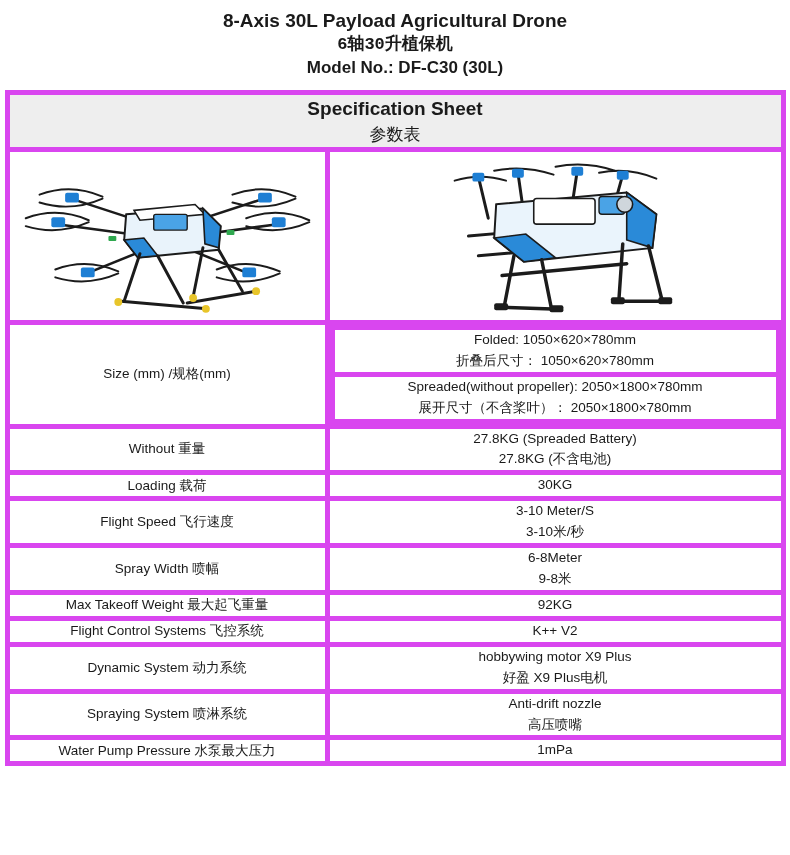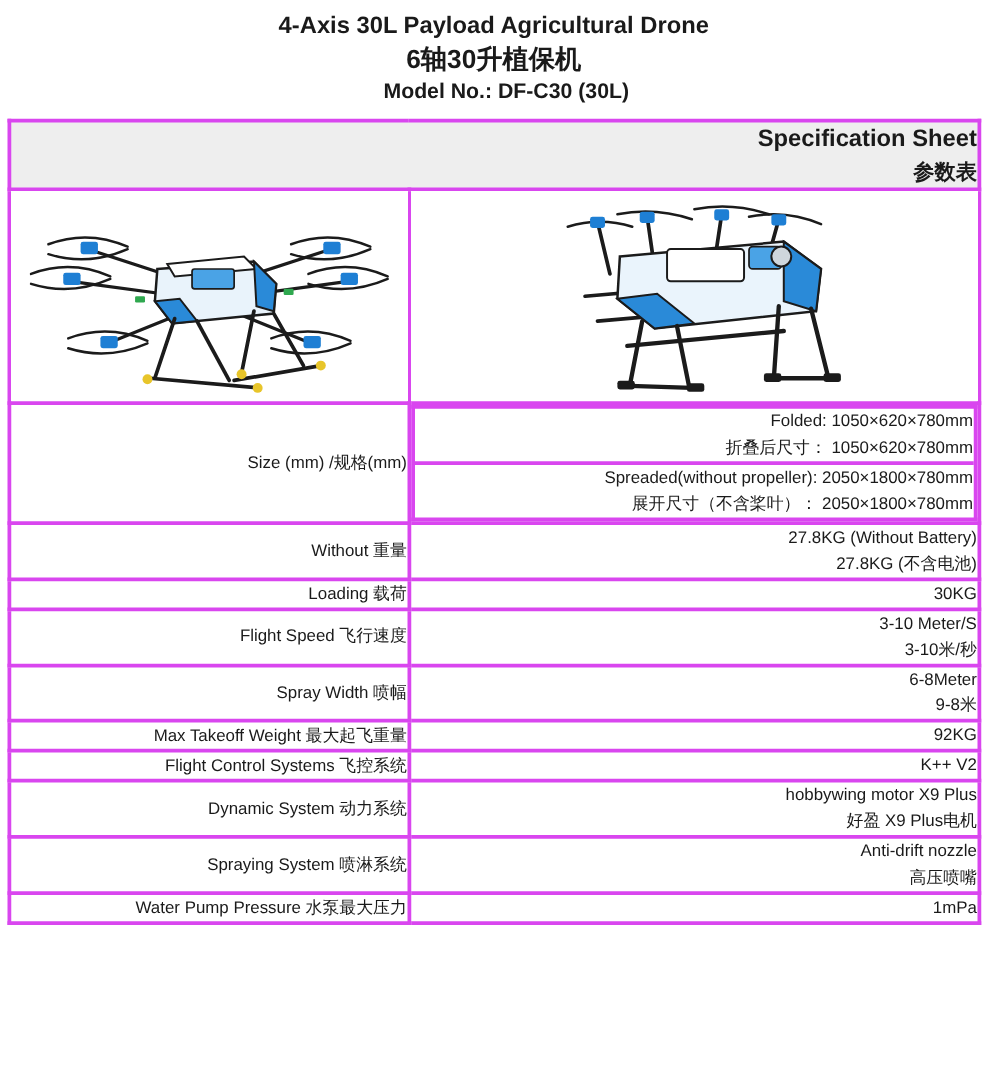--- a/index.html
+++ b/index.html
@@ -20,48 +20,47 @@
   }
   .header {
     text-align: center;
     padding: 8px 0 10px 0;
   }
   .header .line {
     font-weight: bold;
     line-height: 1.35;
   }
   .header .l1 { font-size: 19px; }
-  .header .l2 { font-size: 21px; }
+  .header .l2 { font-size: 17px; font-family: Liberation Mono, monospace; }
   .header .l3 { font-size: 17px; padding-left: 20px; }
 
   table.spec {
     width: 776px;
     margin: 0 auto;
     border-collapse: collapse;
     table-layout: fixed;
   }
   table.spec td {
-    border: 3px solid #d946ef;
+    border: 5px solid #d946ef;
     padding: 0;
     vertical-align: middle;
-    text-align: right;
   }
   .title-cell {
     background: #eeeeee;
     text-align: center;
     padding: 10px 0 12px 0;
   }
   .title-cell .t1 {
     font-size: 19px;
     font-weight: bold;
     line-height: 1.5;
   }
   .title-cell .t2 {
     font-size: 17px;
-    font-weight: bold;
+    font-weight: normal;
     line-height: 1.4;
   }
   .label-cell {
     text-align: center;
     font-size: 13.5px;
     padding: 9px 6px;
     line-height: 1.5;
   }
   .value-cell {
     text-align: center;
@@ -95,21 +94,21 @@
   .size-row-top {
     border-bottom: 1px solid #555 !important;
   }
 </style>
 </head>
 <body>
 
 <div class="page">
 
   <div class="header">
-    <div class="line l1">4-Axis 30L Payload Agricultural Drone</div>
+    <div class="line l1">8-Axis 30L Payload Agricultural Drone</div>
     <div class="line l2">6轴30升植保机</div>
     <div class="line l3">Model No.: DF-C30 (30L)</div>
   </div>
 
   <table class="spec">
     <colgroup>
       <col style="width:320px">
       <col style="width:456px">
     </colgroup>
     <tbody>
@@ -261,21 +260,21 @@
               </tr>
             </tbody>
           </table>
         </td>
       </tr>
 
 
       <tr>
         <td class="label-cell">Without 重量</td>
         <td class="value-cell">
-          <span class="sub">27.8KG (Without Battery)</span>
+          <span class="sub">27.8KG (Spreaded Battery)</span>
           <span class="sub">27.8KG (不含电池)</span>
         </td>
       </tr>
 
       <tr>
         <td class="label-cell">Loading 载荷</td>
         <td class="value-cell">
           <span class="sub">30KG</span>
         </td>
       </tr>

